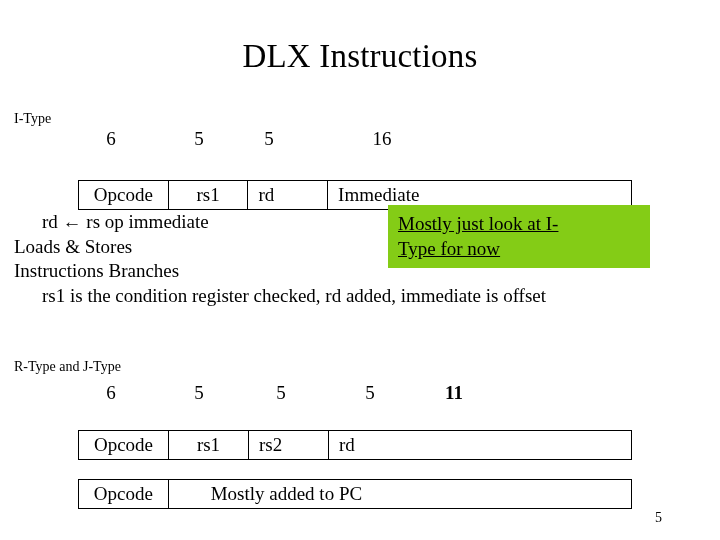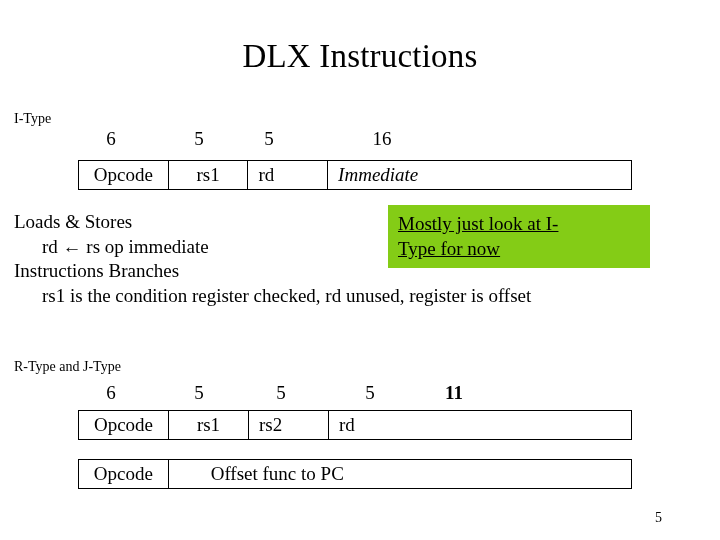--- a/index.html
+++ b/index.html
@@ -62,20 +62,21 @@
   }
 
   
   .fmt-table {
     position: absolute;
     border: 1.6px solid #000000;
     box-sizing: border-box;
     display: flex;
     height: 30px;
     background: #ffffff;
+    margin-top: 20px;
   }
   .fmt-cell {
     box-sizing: border-box;
     border-right: 1.6px solid #000000;
     height: 100%;
     display: flex;
     align-items: center;
     font-size: 19px;
     line-height: 22px;
     white-space: nowrap;
@@ -133,28 +134,28 @@
     <span class="bitnum" style="left:111px;">6</span>
     <span class="bitnum" style="left:199px;">5</span>
     <span class="bitnum" style="left:269px;">5</span>
     <span class="bitnum" style="left:382px;">16</span>
   </div>
 
   <div class="fmt-table" id="itype-table" style="left:78px; top:160px; width:554px;">
     <div class="fmt-cell center" style="width:90px;">Opcode</div>
     <div class="fmt-cell center" style="width:80px;">rs1</div>
     <div class="fmt-cell left" style="width:80px;">rd</div>
-    <div class="fmt-cell left" style="width:304px;font-style:italic;">Immediate</div>
+    <div class="fmt-cell left" style="width:304px;">Immediate</div>
   </div>
 
   <div class="body-text">
+    <div class="ln indent1">rd ← rs  op  immediate</div>
     <div class="ln">Loads &amp; Stores</div>
-    <div class="ln indent1">rd ← rs  op  immediate</div>
     <div class="ln">Instructions Branches</div>
-    <div class="ln indent1">rs1 is the condition register checked, rd unused, register is offset</div>
+    <div class="ln indent1">rs1 is the condition register checked, rd added, immediate is offset</div>
   </div>
 
   <div class="callout" style="background:#84cc16;text-decoration:underline;">
     <div class="cl-line">Mostly just look at I-</div>
     <div class="cl-line">Type for now</div>
   </div>
 
   <div class="section-label" id="rjtype-label">R-Type and J-Type</div>
 
   <div class="bitwidths" id="rjtype-bits" style="left:0px; top:382px; width:720px;">
@@ -167,18 +168,18 @@
 
   <div class="fmt-table" id="rtype-table" style="left:78px; top:410px; width:554px;">
     <div class="fmt-cell center" style="width:90px;">Opcode</div>
     <div class="fmt-cell center" style="width:80px;">rs1</div>
     <div class="fmt-cell left" style="width:80px;">rs2</div>
     <div class="fmt-cell left" style="width:85px;">rd</div>
   </div>
 
   <div class="fmt-table" id="jtype-table" style="left:78px; top:459px; width:554px;">
     <div class="fmt-cell center" style="width:90px;">Opcode</div>
-    <div class="fmt-cell left" style="width:464px; padding-left:42px;">Offset func to PC</div>
+    <div class="fmt-cell left" style="width:464px; padding-left:42px;">Mostly added to PC</div>
   </div>
 
   <div class="page-number">5</div>
 
 </div>
 
 </body></html>

